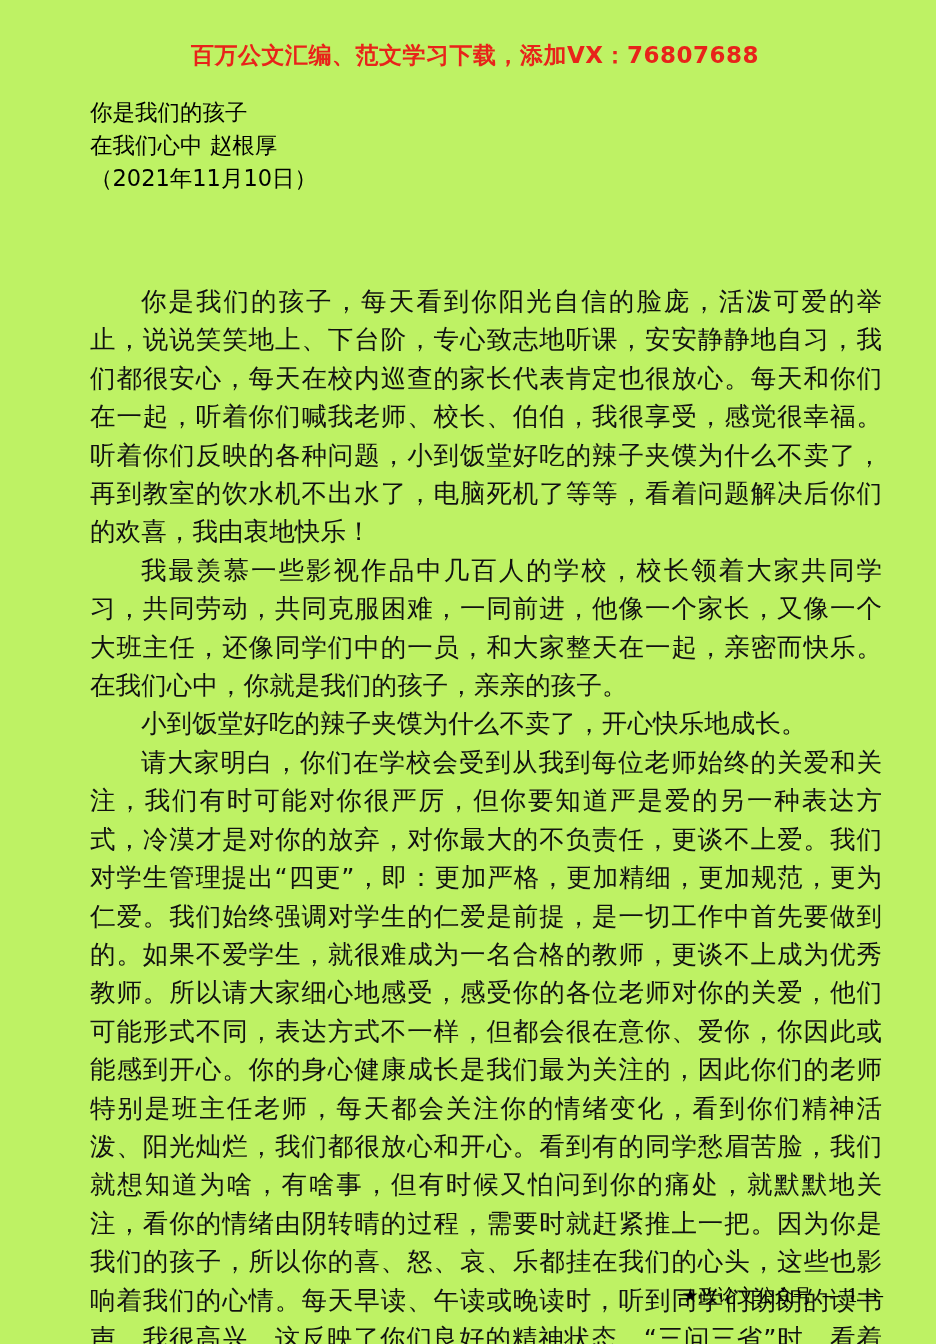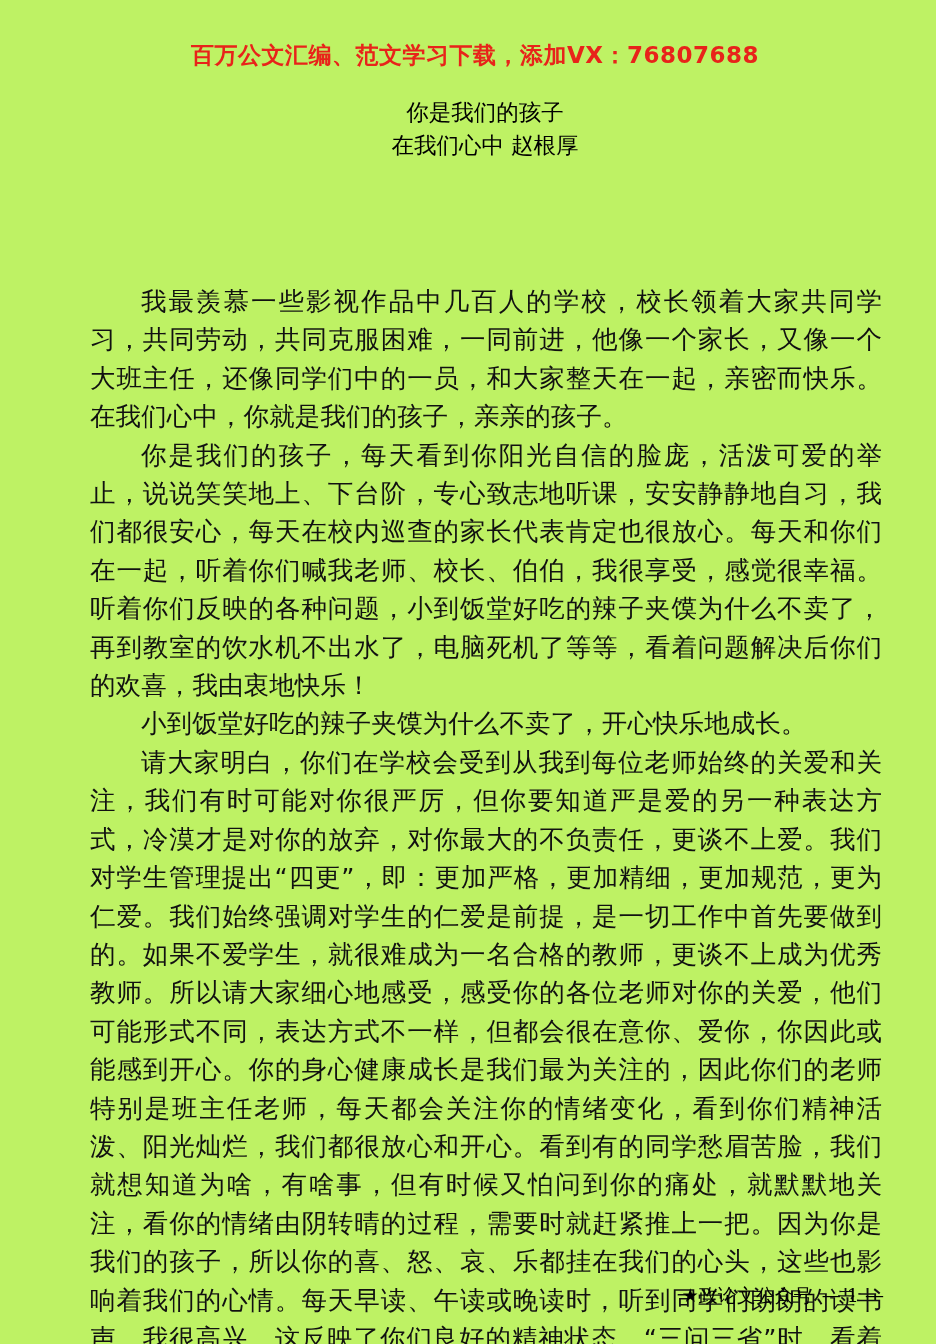--- a/index.html
+++ b/index.html
@@ -33,21 +33,20 @@
     white-space: nowrap;
     line-height: 1.2;
   }
 
   
   .title-block {
     position: absolute;
     top: 96px;
     left: 90px;
     width: 790px;
-    text-align: center;
   }
   .title-line {
     font-size: 22.5px;
     line-height: 33px;
     color: #000000;
     white-space: nowrap;
     font-weight: 400;
   }
 
   
@@ -95,25 +94,26 @@
 </head>
 <body>
 
 <div class="page">
 
   <div class="promo-banner">百万公文汇编、范文学习下载，添加VX：76807688</div>
 
   <div class="title-block">
     <div class="title-line">你是我们的孩子</div>
     <div class="title-line">在我们心中  赵根厚</div>
+    <div class="title-line">（2021年11月10日）</div>
   </div>
 
   <div class="body-content">
+    <p class="para">你是我们的孩子，每天看到你阳光自信的脸庞，活泼可爱的举止，说说笑笑地上、下台阶，专心致志地听课，安安静静地自习，我们都很安心，每天在校内巡查的家长代表肯定也很放心。每天和你们在一起，听着你们喊我老师、校长、伯伯，我很享受，感觉很幸福。听着你们反映的各种问题，小到饭堂好吃的辣子夹馍为什么不卖了，再到教室的饮水机不出水了，电脑死机了等等，看着问题解决后你们的欢喜，我由衷地快乐！</p>
     <p class="para">我最羡慕一些影视作品中几百人的学校，校长领着大家共同学习，共同劳动，共同克服困难，一同前进，他像一个家长，又像一个大班主任，还像同学们中的一员，和大家整天在一起，亲密而快乐。在我们心中，你就是我们的孩子，亲亲的孩子。</p>
-    <p class="para">你是我们的孩子，每天看到你阳光自信的脸庞，活泼可爱的举止，说说笑笑地上、下台阶，专心致志地听课，安安静静地自习，我们都很安心，每天在校内巡查的家长代表肯定也很放心。每天和你们在一起，听着你们喊我老师、校长、伯伯，我很享受，感觉很幸福。听着你们反映的各种问题，小到饭堂好吃的辣子夹馍为什么不卖了，再到教室的饮水机不出水了，电脑死机了等等，看着问题解决后你们的欢喜，我由衷地快乐！</p>
     <p class="para">小到饭堂好吃的辣子夹馍为什么不卖了，开心快乐地成长。</p>
     <p class="para">请大家明白，你们在学校会受到从我到每位老师始终的关爱和关注，我们有时可能对你很严厉，但你要知道严是爱的另一种表达方式，冷漠才是对你的放弃，对你最大的不负责任，更谈不上爱。我们对学生管理提出“四更”，即：更加严格，更加精细，更加规范，更为仁爱。我们始终强调对学生的仁爱是前提，是一切工作中首先要做到的。如果不爱学生，就很难成为一名合格的教师，更谈不上成为优秀教师。所以请大家细心地感受，感受你的各位老师对你的关爱，他们可能形式不同，表达方式不一样，但都会很在意你、爱你，你因此或能感到开心。你的身心健康成长是我们最为关注的，因此你们的老师特别是班主任老师，每天都会关注你的情绪变化，看到你们精神活泼、阳光灿烂，我们都很放心和开心。看到有的同学愁眉苦脸，我们就想知道为啥，有啥事，但有时候又怕问到你的痛处，就默默地关注，看你的情绪由阴转晴的过程，需要时就赶紧推上一把。因为你是我们的孩子，所以你的喜、怒、哀、乐都挂在我们的心头，这些也影响着我们的心情。每天早读、午读或晚读时，听到同学们朗朗的读书声，我很高兴，这反映了你们良好的精神状态。“三问三省”时，看着你们笔直站立，低头冥思，神情专注的样子，我很自豪，有生如</p>
   </div>
 
   <div class="footer">
     <span class="footer-mark">★政论文公众号</span>
     <span class="footer-pageno">— 1 —</span>
   </div>
 
 </div>

